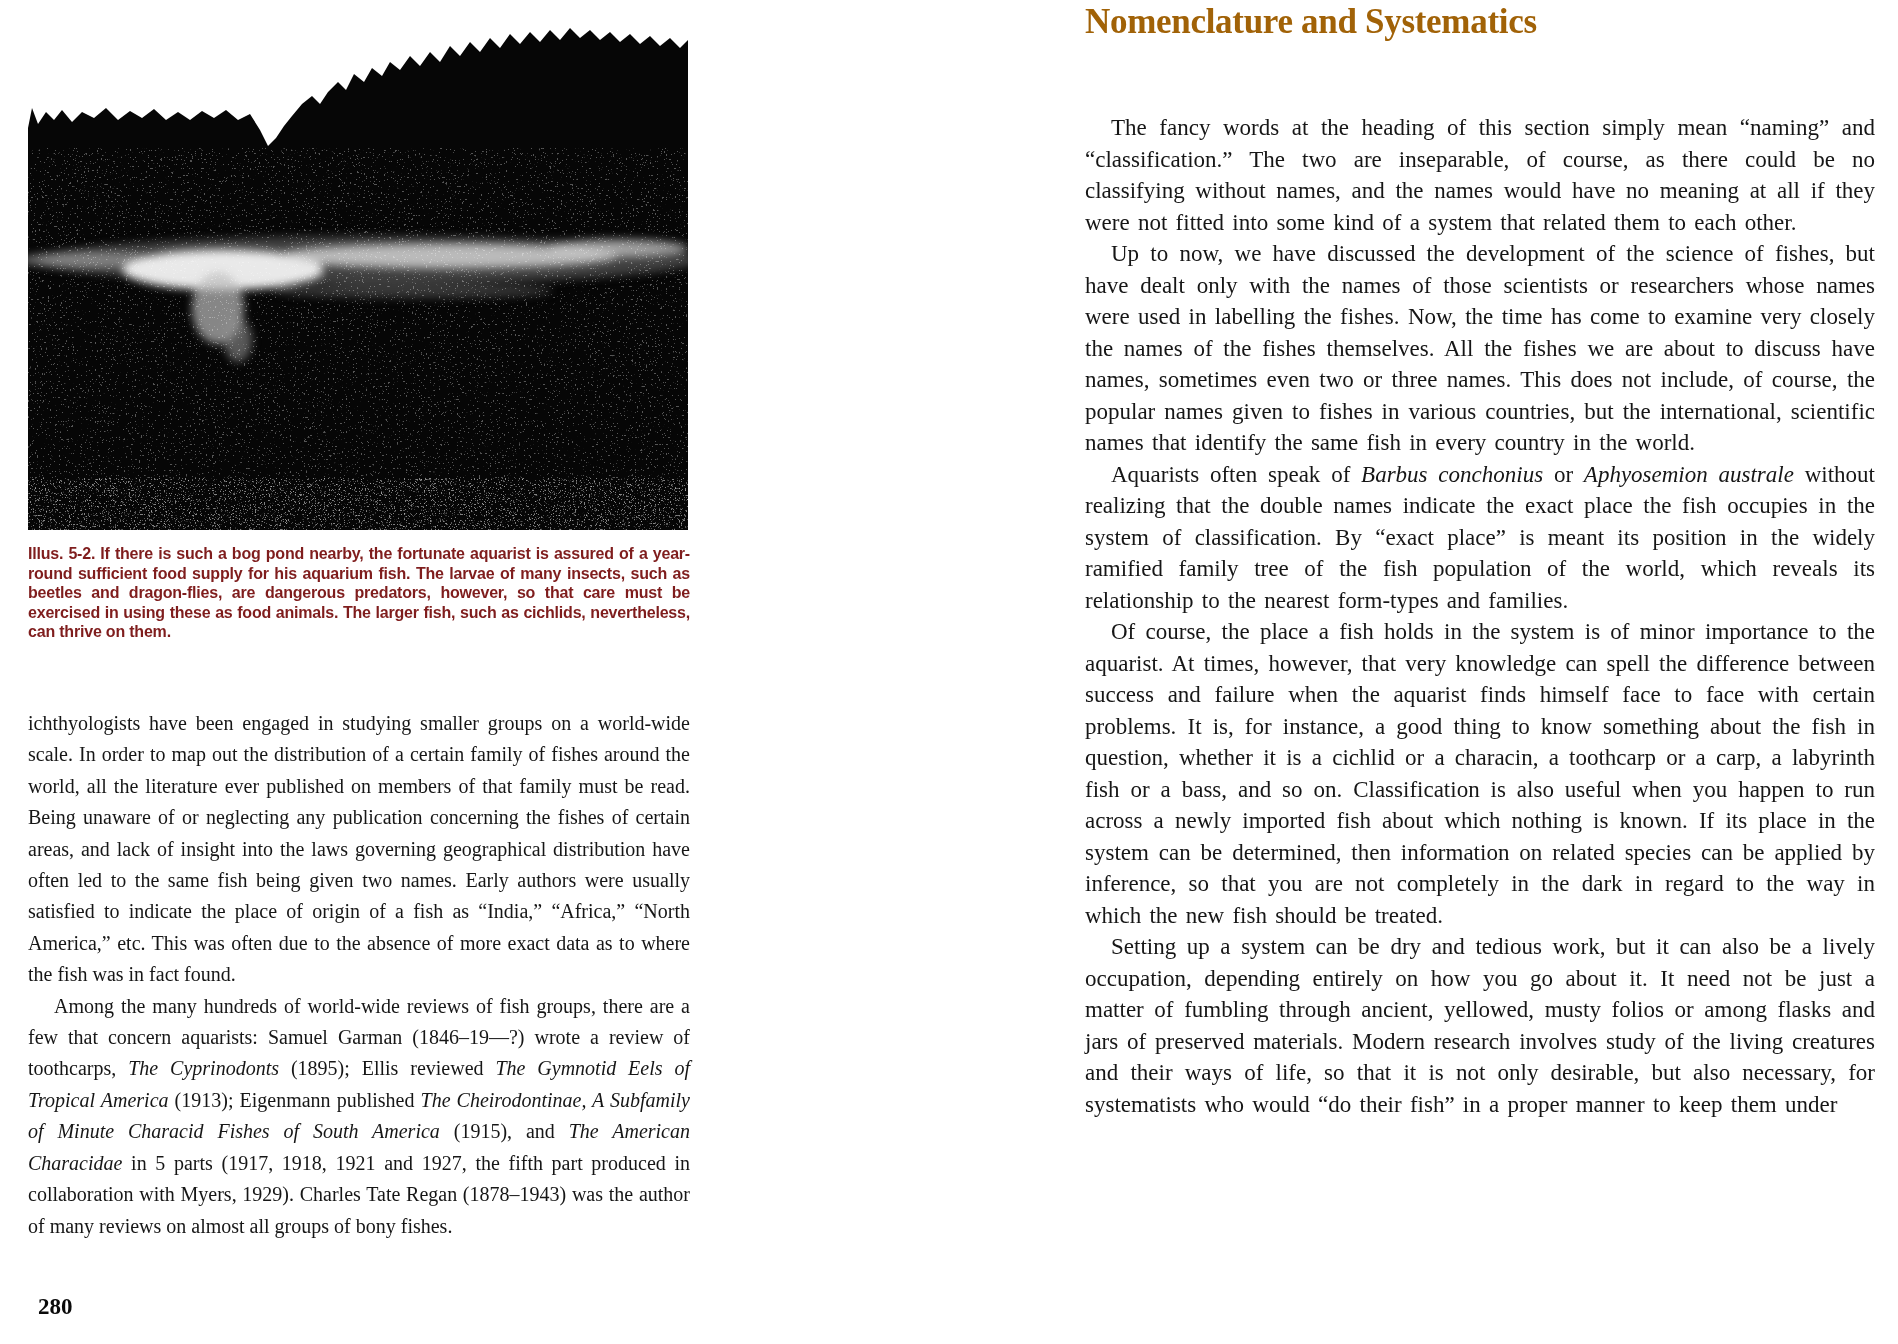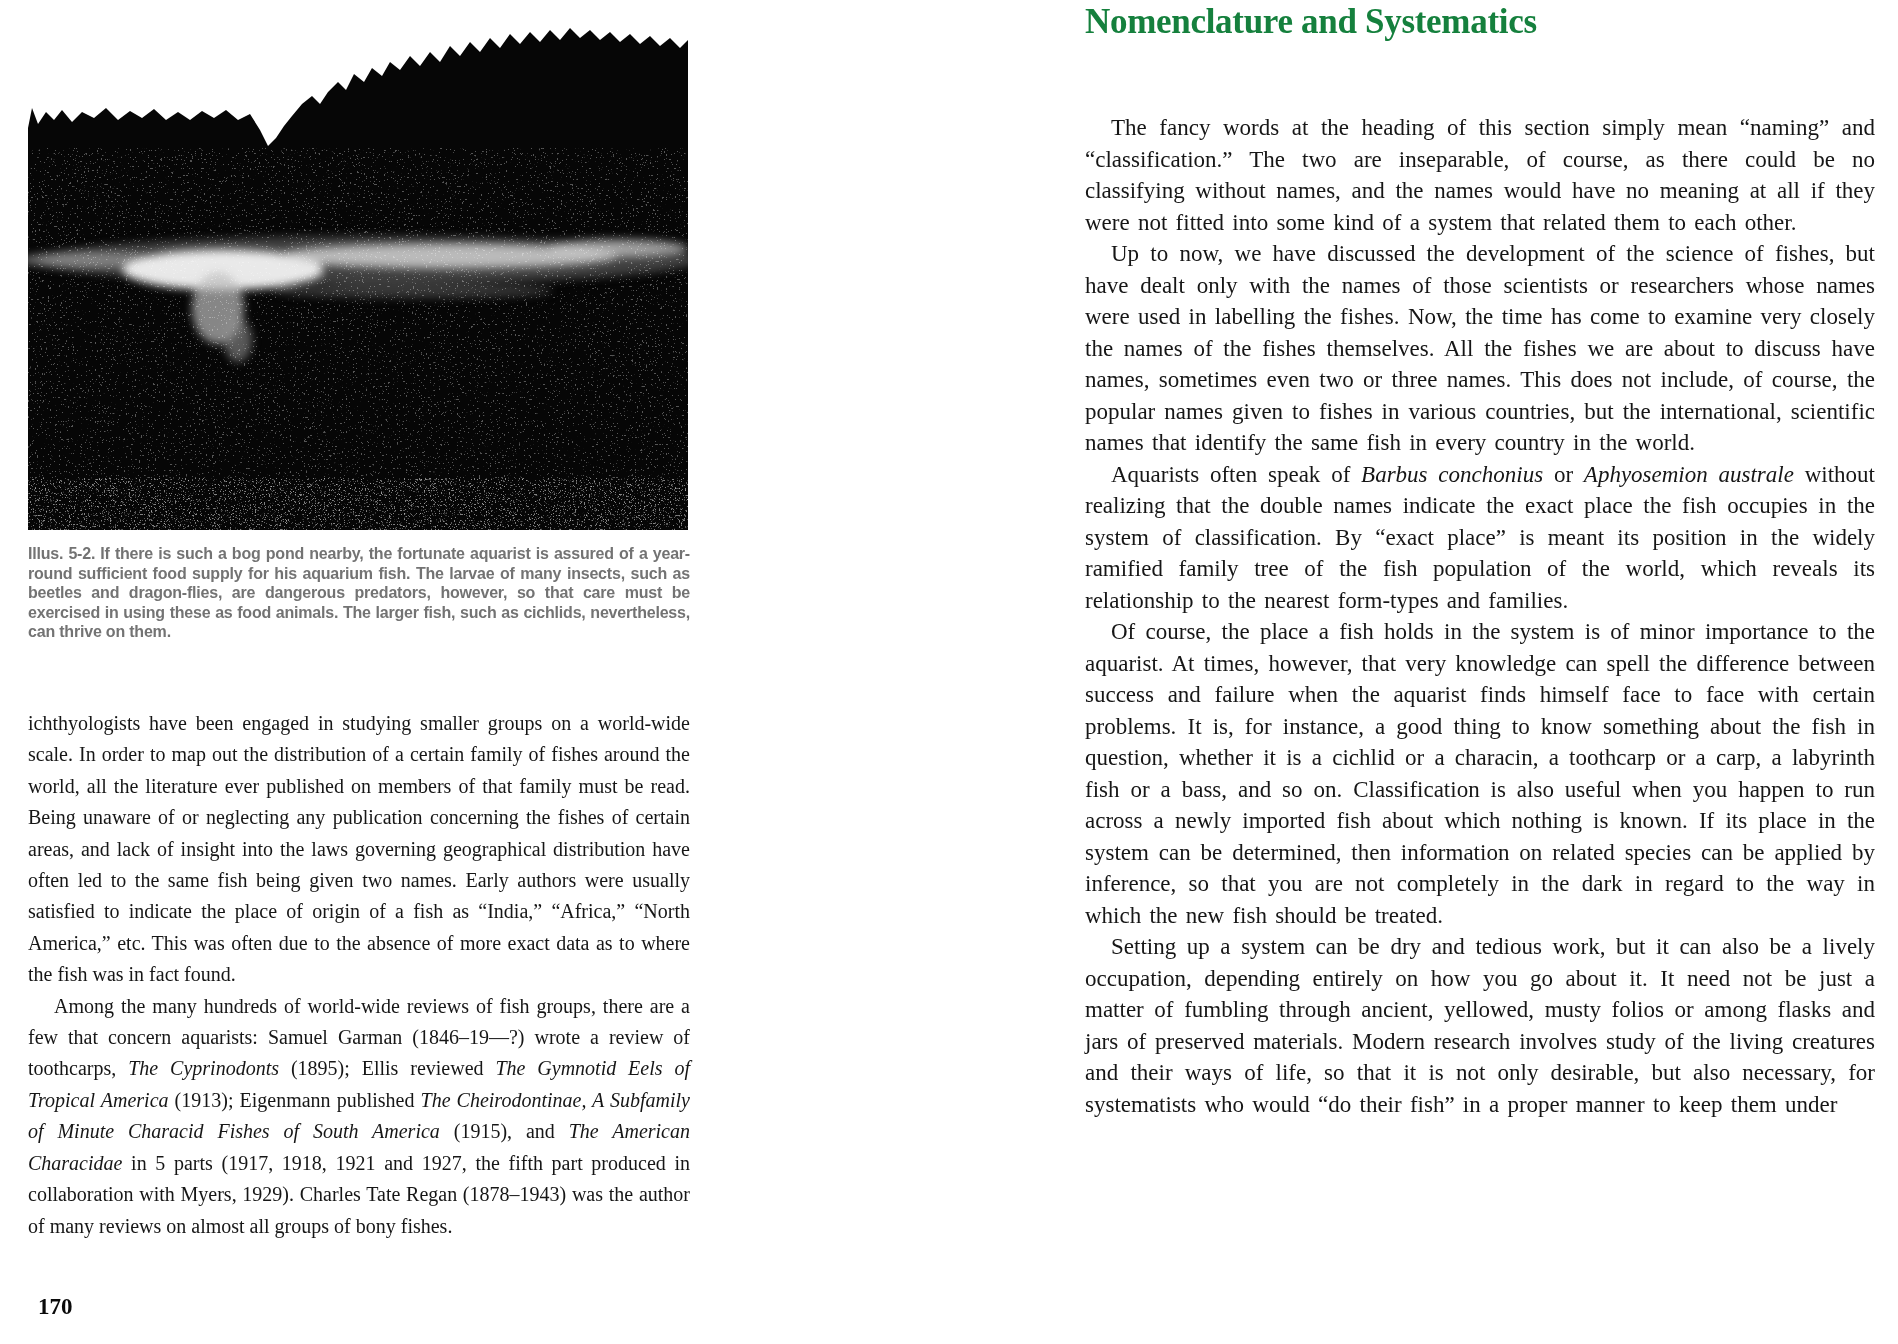--- a/index.html
+++ b/index.html
@@ -19,35 +19,35 @@
   }
   .photo-fig svg { display:block; width:660px; height:522px; }
 
   .caption {
     position:absolute; left:28px; top:544px; width:662px;
     font-family:"Liberation Sans", sans-serif;
     font-weight:bold;
     font-size:16px; line-height:19.5px;
     letter-spacing:-0.2px;
     text-align:justify;
-    color:#737373;
+    color:#7f1d1d;
   }
 
   .left-body {
     position:absolute; left:28px; top:690px; width:662px;
     font-size:20px; line-height:31.4px;
     text-align:justify;
     margin-top:18px;
   }
 
   .right-heading {
     position:absolute; left:1085px; top:2px; width:792px;
     font-size:35px; font-weight:bold;
     letter-spacing:-0.3px;
-    color:#15803d;
+    color:#a16207;
     margin:0;
   }
 
   .right-body {
     position:absolute; left:1085px; top:112px; width:790px;
     font-size:23px; line-height:31.5px;
     word-spacing:2.5px;
     text-align:justify;
     font-family:Liberation Serif, serif;
   }
@@ -112,21 +112,21 @@
     </svg>
   </figure>
 
   <figcaption class="caption">Illus. 5-2. If there is such a bog pond nearby, the fortunate aquarist is assured of a year-round sufficient food supply for his aquarium fish. The larvae of many insects, such as beetles and dragon-flies, are dangerous predators, however, so that care must be exercised in using these as food animals. The larger fish, such as cichlids, nevertheless, can thrive on them.</figcaption>
 
   <div class="left-body">
     <p class="para"><span>ichthyologists have been engaged in studying smaller groups on a world-wide scale. In order to map out the distribution of a certain family of fishes around the world, all the literature ever published on members of that family must be read. Being unaware of or neglecting any publication concerning the fishes of certain areas, and lack of insight into the laws governing geographical distribution have often led to the same fish being given two names. Early authors were usually satisfied to indicate the place of origin of a fish as “India,” “Africa,” “North America,” etc. This was often due to the absence of more exact data as to where the fish was in fact found.</span></p>
     <p class="para indent"><span>Among the many hundreds of world-wide reviews of fish groups, there are a few that concern aquarists: Samuel Garman (1846–19—?) wrote a review of toothcarps, </span><i>The Cyprinodonts</i><span> (1895); Ellis reviewed </span><i>The Gymnotid Eels of Tropical America</i><span> (1913); Eigenmann published </span><i>The Cheirodontinae, A Subfamily of Minute Characid Fishes of South America</i><span> (1915), and </span><i>The American Characidae</i><span> in 5 parts (1917, 1918, 1921 and 1927, the fifth part produced in collaboration with Myers, 1929). Charles Tate Regan (1878–1943) was the author of many reviews on almost all groups of bony fishes.</span></p>
   </div>
 
-  <div class="pagenum pagenum-left">170</div>
+  <div class="pagenum pagenum-left">280</div>
 
   <h1 class="right-heading">Nomenclature and Systematics</h1>
 
   <div class="right-body">
     <p class="para indent"><span>The fancy words at the heading of this section simply mean “naming” and “classification.” The two are inseparable, of course, as there could be no classifying without names, and the names would have no meaning at all if they were not fitted into some kind of a system that related them to each other.</span></p>
     <p class="para indent"><span>Up to now, we have discussed the development of the science of fishes, but have dealt only with the names of those scientists or researchers whose names were used in labelling the fishes. Now, the time has come to examine very closely the names of the fishes themselves. All the fishes we are about to discuss have names, sometimes even two or three names. This does not include, of course, the popular names given to fishes in various countries, but the international, scientific names that identify the same fish in every country in the world.</span></p>
     <p class="para indent"><span>Aquarists often speak of </span><i>Barbus conchonius</i><span> or </span><i>Aphyosemion australe</i><span> without realizing that the double names indicate the exact place the fish occupies in the system of classification. By “exact place” is meant its position in the widely ramified family tree of the fish population of the world, which reveals its relationship to the nearest form-types and families.</span></p>
     <p class="para indent"><span>Of course, the place a fish holds in the system is of minor importance to the aquarist. At times, however, that very knowledge can spell the difference between success and failure when the aquarist finds himself face to face with certain problems. It is, for instance, a good thing to know something about the fish in question, whether it is a cichlid or a characin, a toothcarp or a carp, a labyrinth fish or a bass, and so on. Classification is also useful when you happen to run across a newly imported fish about which nothing is known. If its place in the system can be determined, then information on related species can be applied by inference, so that you are not completely in the dark in regard to the way in which the new fish should be treated.</span></p>
     <p class="para indent"><span>Setting up a system can be dry and tedious work, but it can also be a lively occupation, depending entirely on how you go about it. It need not be just a matter of fumbling through ancient, yellowed, musty folios or among flasks and jars of preserved materials. Modern research involves study of the living creatures and their ways of life, so that it is not only desirable, but also necessary, for systematists who would “do their fish” in a proper manner to keep them under</span></p>
   </div>

